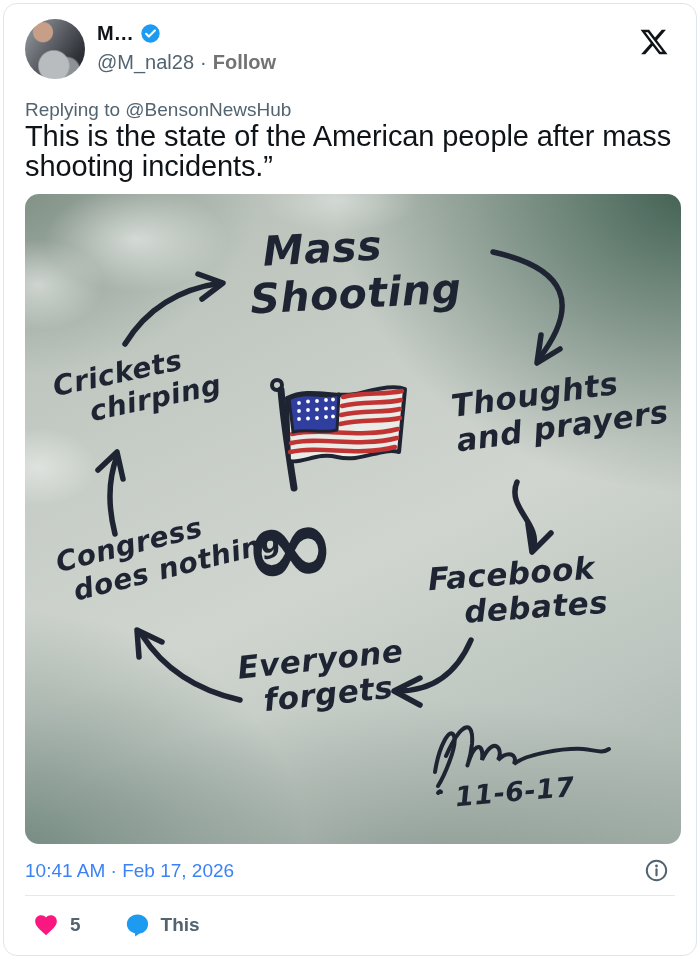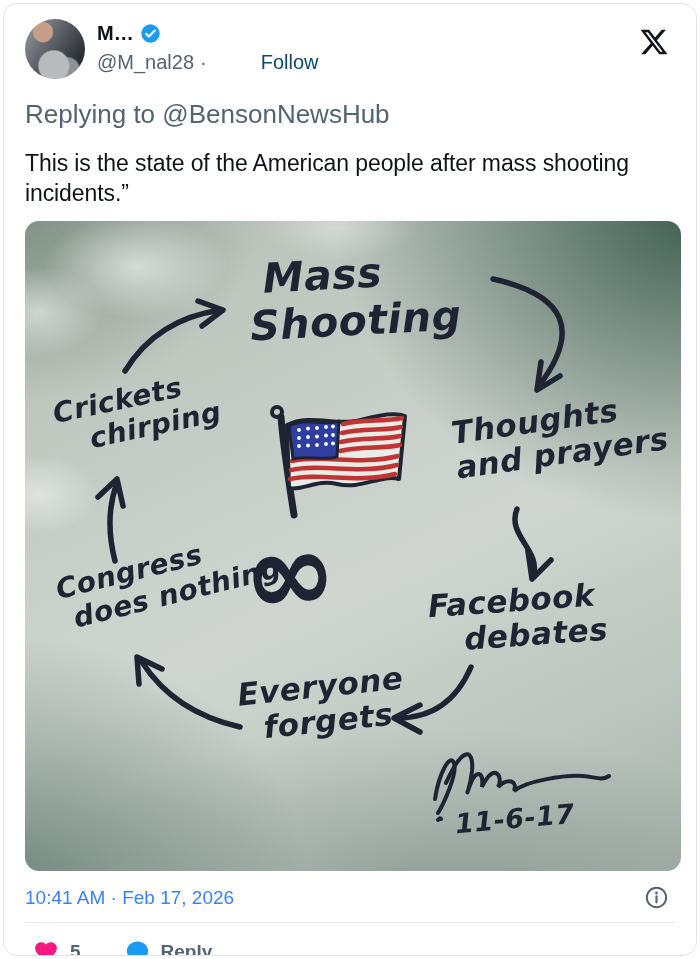--- a/index.html
+++ b/index.html
@@ -16,26 +16,26 @@
     background:
       radial-gradient(circle at 30% 22%, #c79f89 0 15%, rgba(199,159,137,0) 17%),
       radial-gradient(circle at 48% 78%, #b8bcbe 0 26%, rgba(184,188,190,0) 29%),
       radial-gradient(circle at 70% 85%, #8d9296 0 18%, rgba(141,146,150,0) 21%),
       linear-gradient(125deg, #9aa0a5 0%, #62666c 40%, #2e3136 78%, #1f2226 100%);
   }
   .namecol { margin-left:12px; padding-top:3px; }
   .namerow { display:flex; align-items:center; gap:6px; }
   .display-name { font-size:20px; font-weight:bold; color:#0f1419; cursor:pointer; }
   .handlerow { margin-top:6px; font-size:20px; color:#536471; display:flex; align-items:center; gap:6px; }
-  .follow { color:#0c4a6e; font-weight:normal; cursor:pointer;margin-left:48px; }
+  .follow { color:#737373; font-weight:bold; cursor:pointer; }
   .xlogo { position:absolute; right:6px; top:8px; width:30px; height:30px; cursor:pointer; }
   
-  .replying { margin-top:16px; font-size:26px; color:#536471; }
+  .replying { margin-top:16px; font-size:19px; color:#536471; }
   .replying b { font-weight:normal; cursor:pointer; }
-  .tweet-text { margin-top:18px; font-size:23px; line-height:30px; color:#0f1419; letter-spacing:-0.1px; }
+  .tweet-text { margin-top:0; font-size:29px; line-height:30px; color:#0f1419; letter-spacing:-0.1px; }
   
   .photo {
     position:relative; margin-top:13px; width:656px; height:650px;
     border-radius:14px; overflow:hidden; cursor:pointer;
     background:
       radial-gradient(14% 8% at 17% 7%, rgba(255,255,255,0.55), rgba(255,255,255,0) 100%),
       radial-gradient(10% 7% at 2% 14%, rgba(255,255,255,0.5), rgba(255,255,255,0) 100%),
       radial-gradient(9% 6% at 2% 42%, rgba(255,255,255,0.45), rgba(255,255,255,0) 100%),
       radial-gradient(12% 5% at 48% 1%, rgba(255,255,255,0.35), rgba(255,255,255,0) 100%),
       radial-gradient(55% 48% at 102% -2%, rgba(38,74,59,0.85), rgba(38,74,59,0) 100%),
@@ -211,17 +211,17 @@
         </svg>
       </span>
       <span class="action-label">5</span>
     </div>
     <div class="action-group g-reply">
       <span>
         <svg width="25" height="25" viewBox="0 0 24 24">
           <path fill="#1d9bf0" d="M12 2.4c-5.7 0-10.2 4.1-10.2 9.2 0 4.4 3.3 8 7.8 8.9l.2 3 3.8-2.6c4.9-.5 8.6-4.4 8.6-9.3C22.2 6.5 17.7 2.4 12 2.4z"></path>
         </svg>
       </span>
-      <span class="action-label">Reply</span>
+      <span class="action-label">This</span>
     </div>
   </div>
 
 </div>
 
 </body></html>

